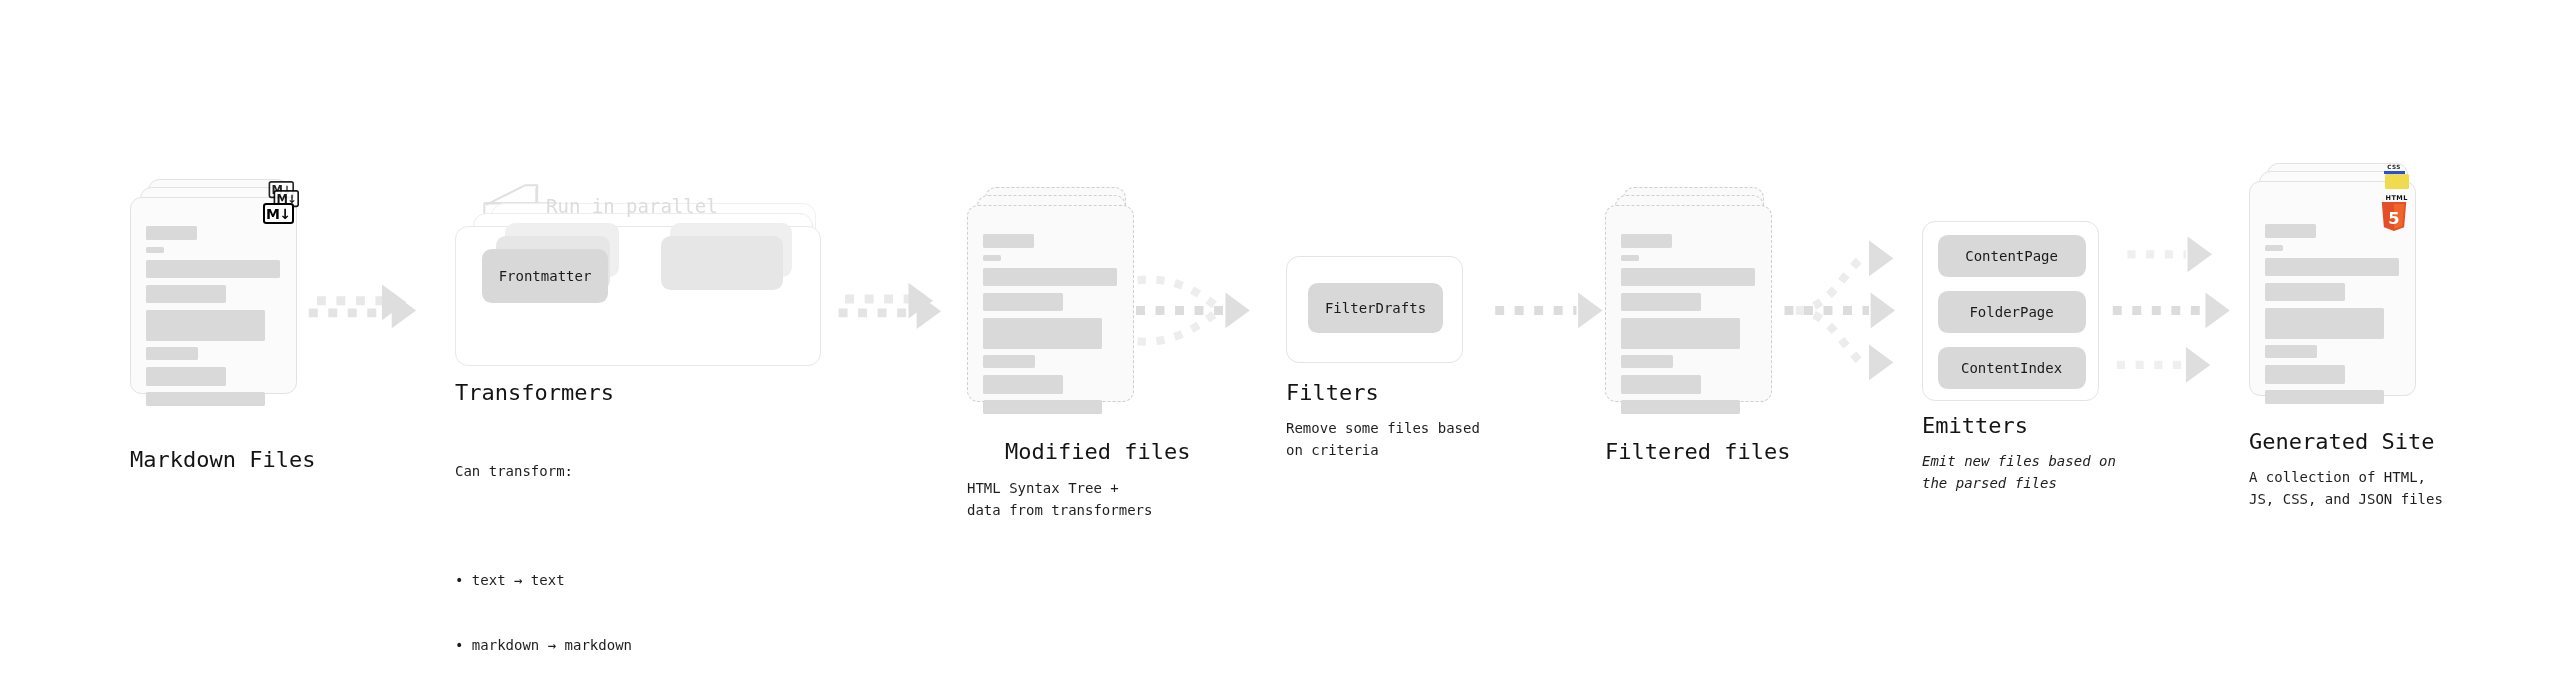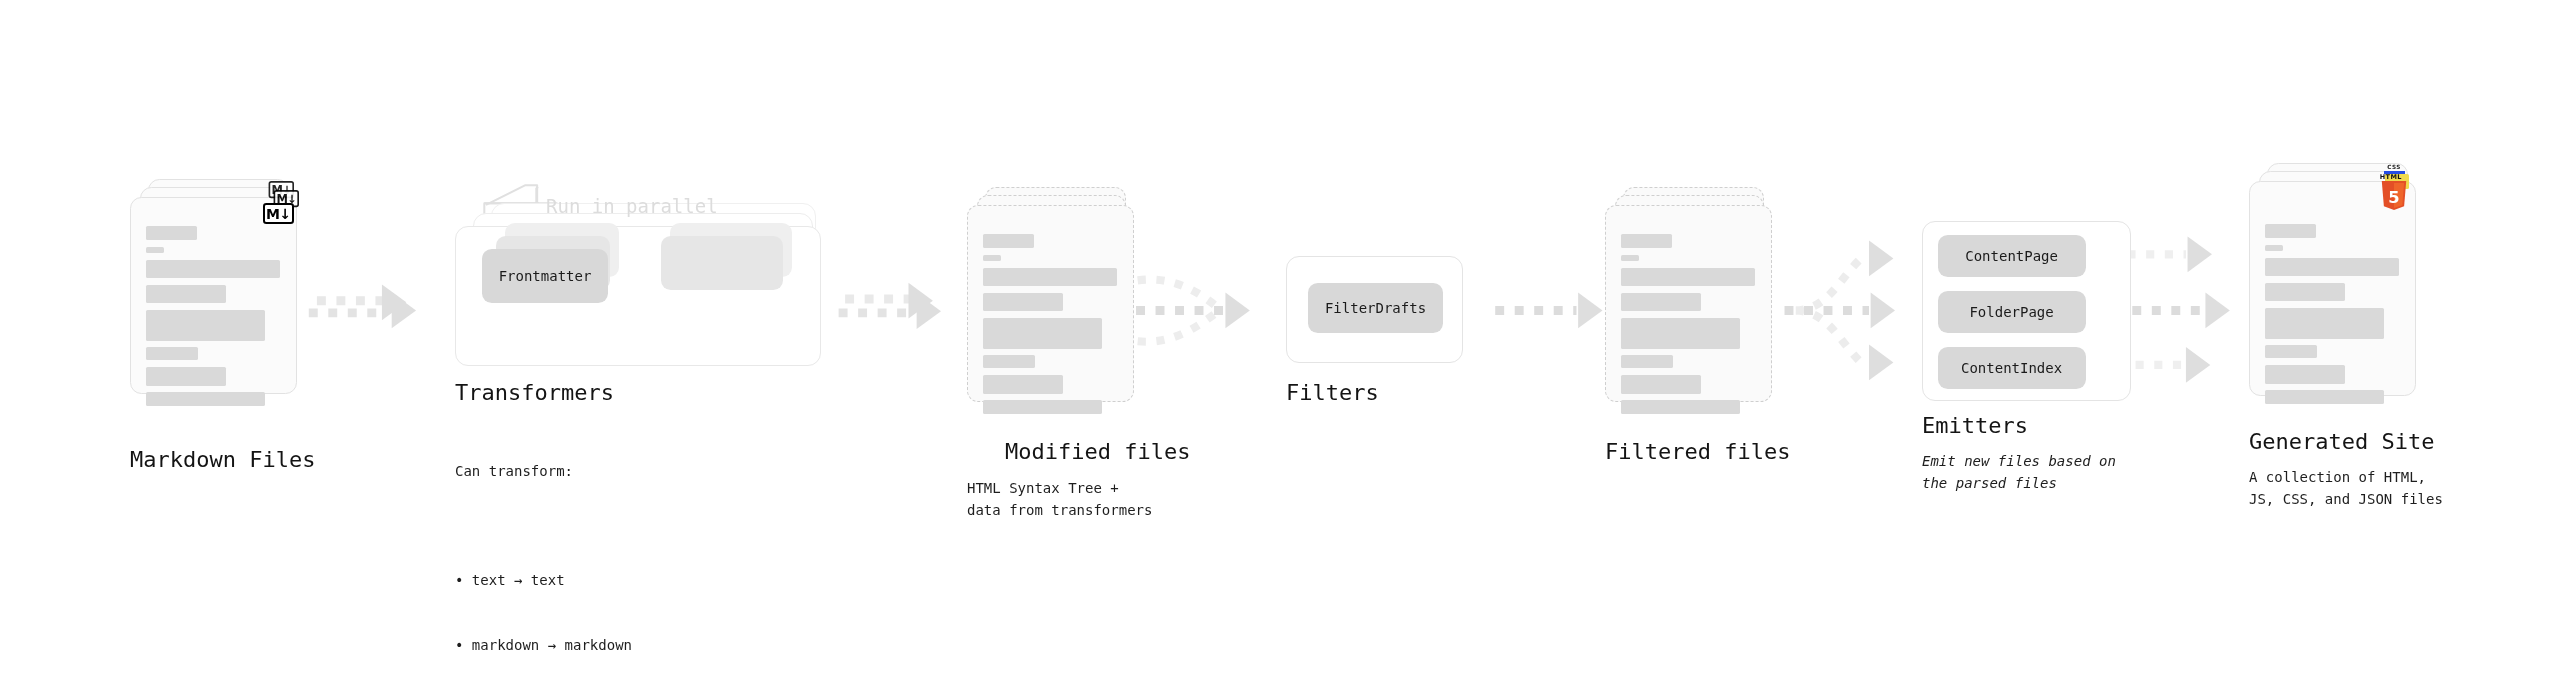--- a/index.html
+++ b/index.html
@@ -320,20 +320,22 @@
 data from transformers</div>
 
   <div class="node" style="left:1286px; top:256px;">
     <div class="procbox" style="position:relative; left:0; top:0; width:177px; height:107px;">
       <div class="chip" style="position:absolute; left:21px; top:26px; width:135px; height:50px;">
         <span>FilterDrafts</span>
       </div>
     </div>
   </div>
   <div class="title" style="left:1286px; top:380px;">Filters</div>
+  <div class="sub" style="left:1286px; top:418px;">Remove some files based
+on criteria</div>
 
   <div class="node" style="left:1605px; top:187px;">
     <div class="docstack dashed">
       <div class="doc back2"></div>
       <div class="doc back1"></div>
       <div class="doc front">
         <div class="skel">
           <div class="bar" style="width:51px;height:14px;"></div>
           <div class="bar" style="width:18.7px;height:6.5px;"></div>
           <div class="bar" style="width:134px;height:18.7px;"></div>
@@ -342,21 +344,21 @@
           <div class="bar" style="width:52px;height:13px;"></div>
           <div class="bar" style="width:80px;height:18.7px;"></div>
           <div class="bar" style="width:119px;height:14px;"></div>
         </div>
       </div>
     </div>
   </div>
   <div class="title" style="left:1605px; top:439px;">Filtered files</div>
 
   <div class="node" style="left:1922px; top:221px;">
-    <div class="procbox" style="position:relative; left:0; top:0; width:209px; height:180px;">
+    <div class="procbox" style="position:relative; left:0; top:0; width:177px; height:180px;">
       <div class="chip" style="position:absolute; left:14.6px; top:13px; width:148px; height:42px;">
         <span>ContentPage</span>
       </div>
       <div class="chip" style="position:absolute; left:14.6px; top:69px; width:148px; height:42px;">
         <span>FolderPage</span>
       </div>
       <div class="chip" style="position:absolute; left:14.6px; top:125px; width:148px; height:42px;">
         <span>ContentIndex</span>
       </div>
     </div>
@@ -382,21 +384,21 @@
         </div>
       </div>
 
       <div class="badge" style="right:19.5px; top:1.6px; text-align:center;">
         <div style="font-family:'DejaVu Sans','Liberation Sans',sans-serif; font-size:5.7px; font-weight:bold; color:#222; letter-spacing:0.4px; line-height:1;">CSS</div>
         <div class="css-badge" style="background:#264de4; height:3.3px; width:21px; margin-top:0.8px;"></div>
       </div>
 
       <div class="badge js-badge" style="right:14.6px; top:11.4px;"></div>
 
-      <div class="badge" style="right:16.3px; top:11px; z-index:10; text-align:left;">
+      <div class="badge" style="right:16.3px; top:32px; z-index:10; text-align:right;">
         <div style="font-family:'DejaVu Sans','Liberation Sans',sans-serif; font-size:6.5px; font-weight:bold; color:#111; letter-spacing:0.4px; line-height:1;">HTML</div>
         <svg width="28" height="31" viewBox="0 0 34 38" style="display:block; margin-top:0.8px;">
           <path d="M2,0 L32,0 L29.4,31 L17,35.5 L4.6,31 Z" fill="#e34f26"></path>
           <path d="M17,2.5 L29.4,2.5 L27.2,29.6 L17,33 Z" fill="#ef652a"></path>
           <text x="17" y="27" text-anchor="middle" font-family="DejaVu Sans, Liberation Sans, sans-serif" font-size="20" font-weight="bold" fill="#ffffff">5</text>
         </svg>
       </div>
     </div>
   </div>
   <div class="title" style="left:2249px; top:429px;">Generated Site</div>

